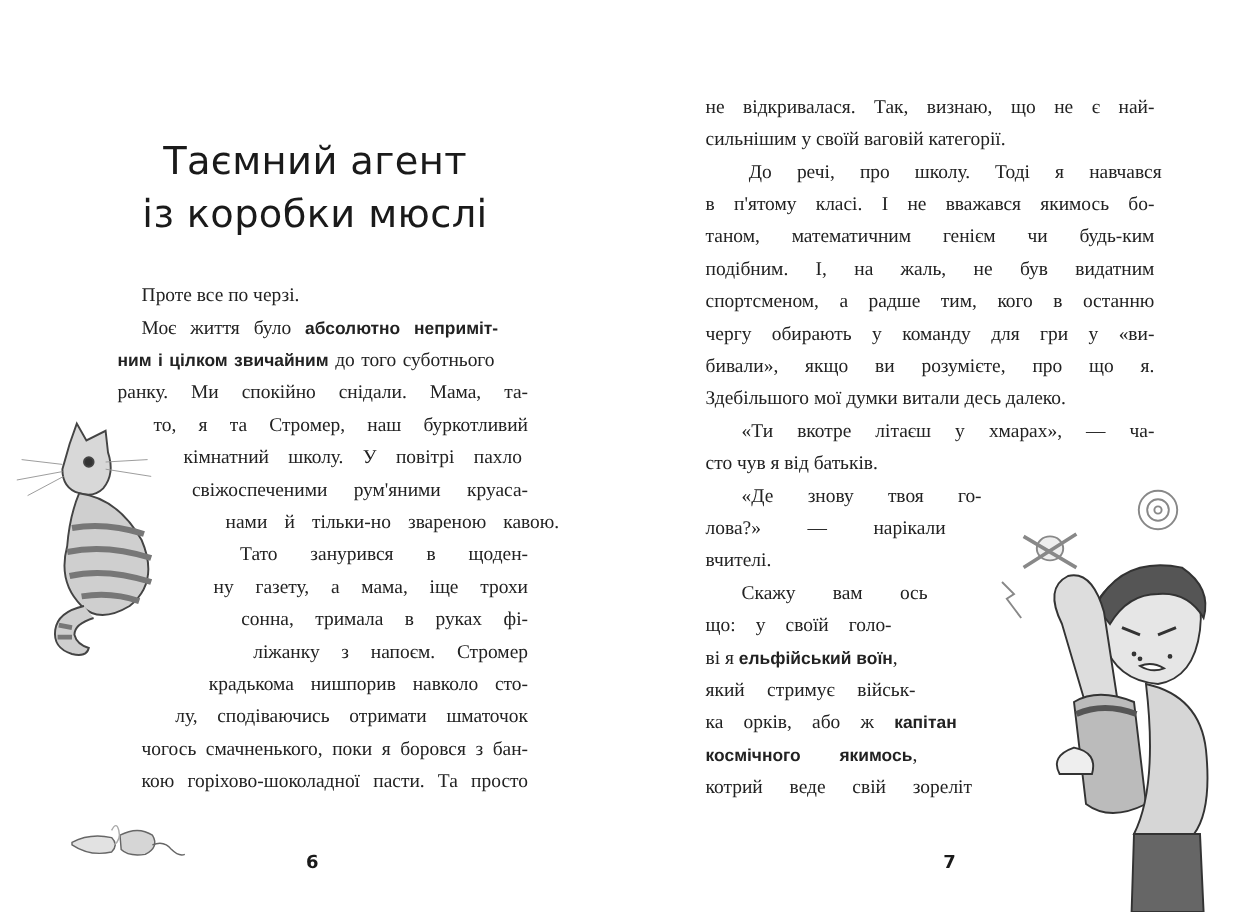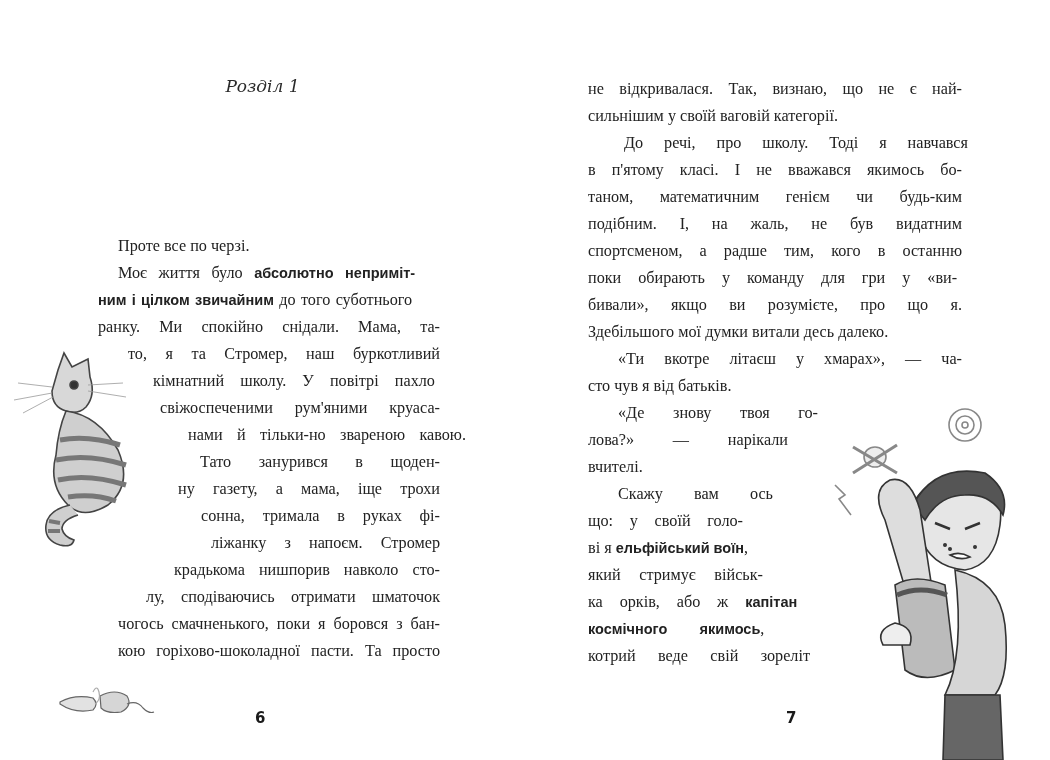--- a/index.html
+++ b/index.html
@@ -15,21 +15,24 @@
   .line { position:absolute; white-space:nowrap; font-size:16.2px; line-height:27px; height:27px;
     font-family:"Liberation Serif", serif; color:#222; }
   .line b { font-family:Liberation Sans, sans-serif; font-weight:bold; font-size:14.5px; }
   .pagenum { position:absolute; font-family:"DejaVu Sans", sans-serif; font-weight:bold; font-size:15px; color:#1a1a1a; }
   .illus { position:absolute; }
 </style>
 </head>
 <body>
 
 <div class="page left-page">
-  <div class="chapter-label">Розділ 1</div>
+  <div class="chapter-title">
+    <div>Таємний агент</div>
+    <div>із коробки мюслі</div>
+  </div>
   <div id="left-lines">
       <div class="line" style="left: 118px; top: 233px;"><span>Проте все по черзі.</span></div>
       <div class="line" style="left: 118px; top: 260px; word-spacing: 7.53516px;"><span>Моє життя було </span><b>абсолютно неприміт-</b></div>
       <div class="line" style="left: 98px; top: 287px; word-spacing: 1.31771px;"><b>ним і цілком звичайним</b><span> до того суботнього</span></div>
       <div class="line" style="left: 98px; top: 314px; word-spacing: 15.0781px;"><span>ранку. Ми спокійно снідали. Мама, та-</span></div>
       <div class="line" style="left: 128px; top: 341px; word-spacing: 14.425px;"><span>то, я та Стромер, наш буркотливий</span></div>
       <div class="line" style="left: 153px; top: 368px; word-spacing: 12.082px;"><span>кімнатний школу. У повітрі пахло</span></div>
       <div class="line" style="left: 160px; top: 395px; word-spacing: 17.8672px;"><span>свіжоспеченими рум'яними круаса-</span></div>
       <div class="line" style="left: 162px; top: 422px; word-spacing: 10.2422px; margin-left: 26px;"><span>нами й тільки-но звареною кавою.</span></div>
       <div class="line" style="left: 200px; top: 449px; word-spacing: 23.3906px;"><span>Тато занурився в щоден-</span></div>
@@ -68,21 +71,21 @@
 
 <div class="page right-page">
   <div id="right-lines">
       <div class="line" style="left: 63px; top: 76px; word-spacing: 11.3705px;"><span>не відкривалася. Так, визнаю, що не є най-</span></div>
       <div class="line" style="left: 63px; top: 103px;"><span>сильнішим у своїй ваговій категорії.</span></div>
       <div class="line" style="left: 99px; top: 130px; word-spacing: 16.888px;"><span>До речі, про школу. Тоді я навчався</span></div>
       <div class="line" style="left: 63px; top: 157px; word-spacing: 12.0156px;"><span>в п'ятому класі. І не вважався якимось бо-</span></div>
       <div class="line" style="left: 63px; top: 184px; word-spacing: 22.4688px;"><span>таном, математичним генієм чи будь-ким</span></div>
       <div class="line" style="left: 63px; top: 211px; word-spacing: 18.7292px;"><span>подібним. І, на жаль, не був видатним</span></div>
       <div class="line" style="left: 63px; top: 238px; word-spacing: 13.0365px;"><span>спортсменом, а радше тим, кого в останню</span></div>
-      <div class="line" style="left: 63px; top: 265px; word-spacing: 12.9487px;"><span>поки обирають у команду для гри у «ви-</span></div>
+      <div class="line" style="left: 63px; top: 265px; word-spacing: 12.9487px;"><span>чергу обирають у команду для гри у «ви-</span></div>
       <div class="line" style="left: 63px; top: 292px; word-spacing: 18.3307px;"><span>бивали», якщо ви розумієте, про що я.</span></div>
       <div class="line" style="left: 63px; top: 319px;"><span>Здебільшого мої думки витали десь далеко.</span></div>
       <div class="line" style="left: 93px; top: 346px; word-spacing: 15.9974px;"><span>«Ти вкотре літаєш у хмарах», — ча-</span></div>
       <div class="line" style="left: 63px; top: 373px;"><span>сто чув я від батьків.</span></div>
       <div class="line" style="left: 93px; top: 400px; word-spacing: 24.4792px;"><span>«Де знову твоя го-</span></div>
       <div class="line" style="left: 63px; top: 427px; word-spacing: 34.7578px;"><span>лова?» — нарікали</span></div>
       <div class="line" style="left: 63px; top: 454px;"><span>вчителі.</span></div>
       <div class="line" style="left: 93px; top: 481px; word-spacing: 27.0469px;"><span>Скажу вам ось</span></div>
       <div class="line" style="left: 63px; top: 508px; word-spacing: 12.6823px;"><span>що: у своїй голо-</span></div>
       <div class="line" style="left: 63px; top: 535px;"><span>ві я </span><b>ельфійський воїн</b><span>,</span></div>

